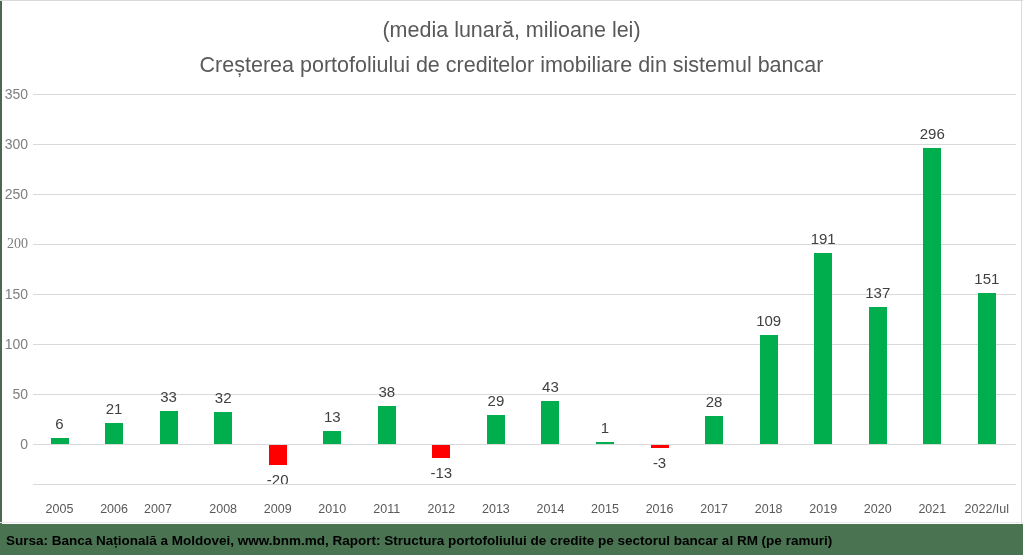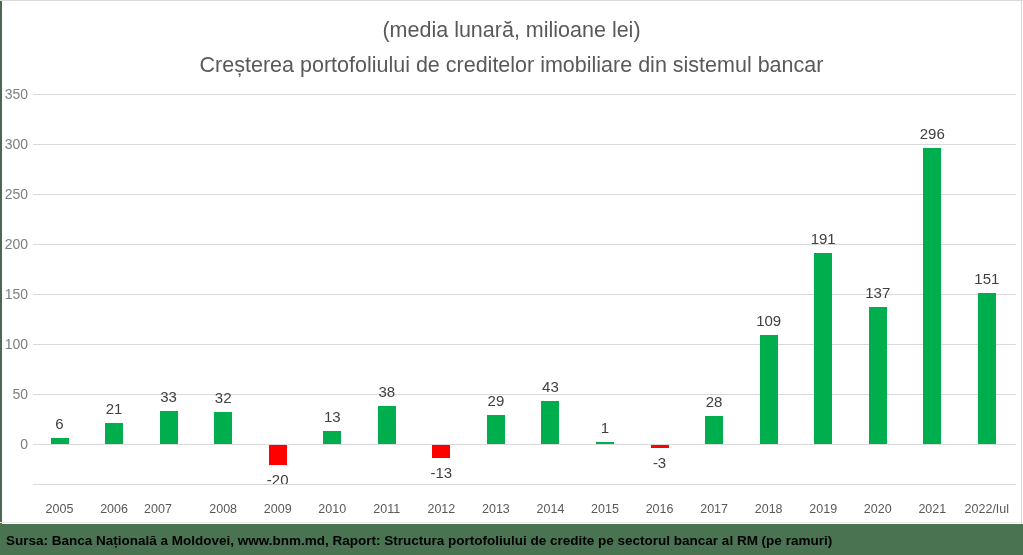--- a/index.html
+++ b/index.html
@@ -123,21 +123,21 @@
   <div class="plot" id="plot">
       <div class="gridline" style="top: 443px; background: rgb(217, 217, 217);"></div>
       <div class="ytick" style="top: 437px; color: rgb(127, 127, 127);">0</div>
       <div class="gridline" style="top: 393px; background: rgb(217, 217, 217);"></div>
       <div class="ytick" style="top: 387px; color: rgb(127, 127, 127);">50</div>
       <div class="gridline" style="top: 343px; background: rgb(217, 217, 217);"></div>
       <div class="ytick" style="top: 337px; color: rgb(127, 127, 127);">100</div>
       <div class="gridline" style="top: 293px; background: rgb(217, 217, 217);"></div>
       <div class="ytick" style="top: 287px; color: rgb(127, 127, 127);">150</div>
       <div class="gridline" style="top: 243px; background: rgb(217, 217, 217);"></div>
-      <div class="ytick" style="top: 237px; color: rgb(127, 127, 127);">200</div>
+      <div class="ytick" style="top: 237px; color: rgb(127, 127, 127); font-family: Liberation Serif, serif;">200</div>
       <div class="gridline" style="top: 193px; background: rgb(217, 217, 217);"></div>
       <div class="ytick" style="top: 187px; color: rgb(127, 127, 127);">250</div>
       <div class="gridline" style="top: 143px; background: rgb(217, 217, 217);"></div>
       <div class="ytick" style="top: 137px; color: rgb(127, 127, 127);">300</div>
       <div class="gridline" style="top: 93px; background: rgb(217, 217, 217);"></div>
       <div class="ytick" style="top: 87px; color: rgb(127, 127, 127);">350</div>
       <div class="bar" style="left: 50.5px; top: 437px; width: 18px; height: 6px; background: rgb(0, 174, 77);"></div>
       <div class="bar-label" style="left: 29.5px; top: 415px; color: rgb(64, 64, 64);">6</div>
       <div class="xtick" style="left: 24.5px; color: rgb(89, 89, 89);">2005</div>
       <div class="bar" style="left: 105.05px; top: 422px; width: 18px; height: 21px; background: rgb(0, 174, 77);"></div>

